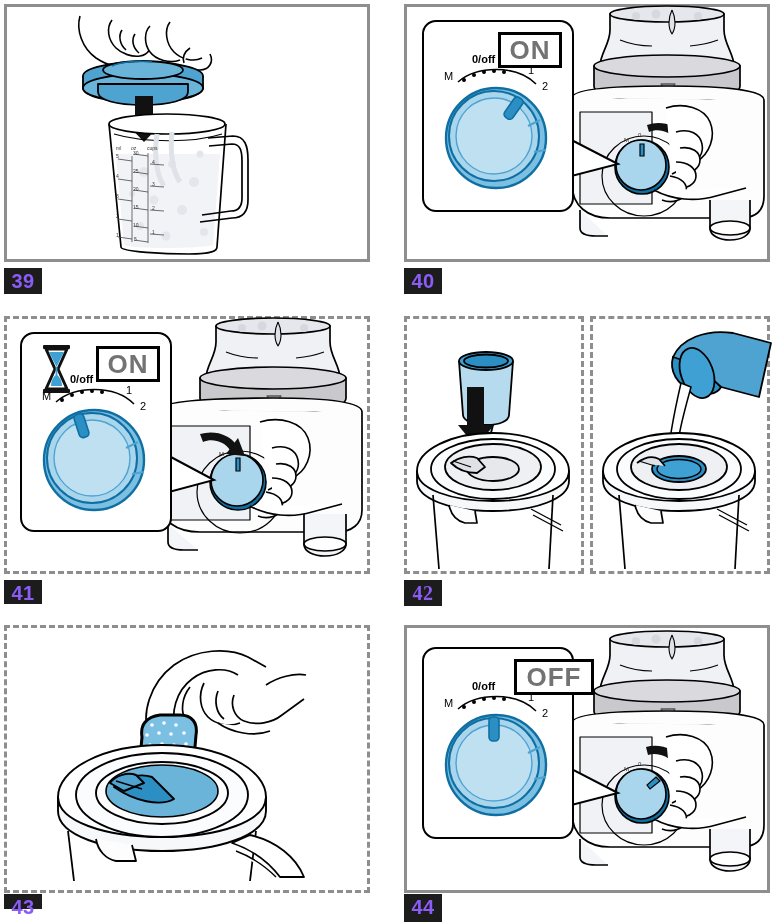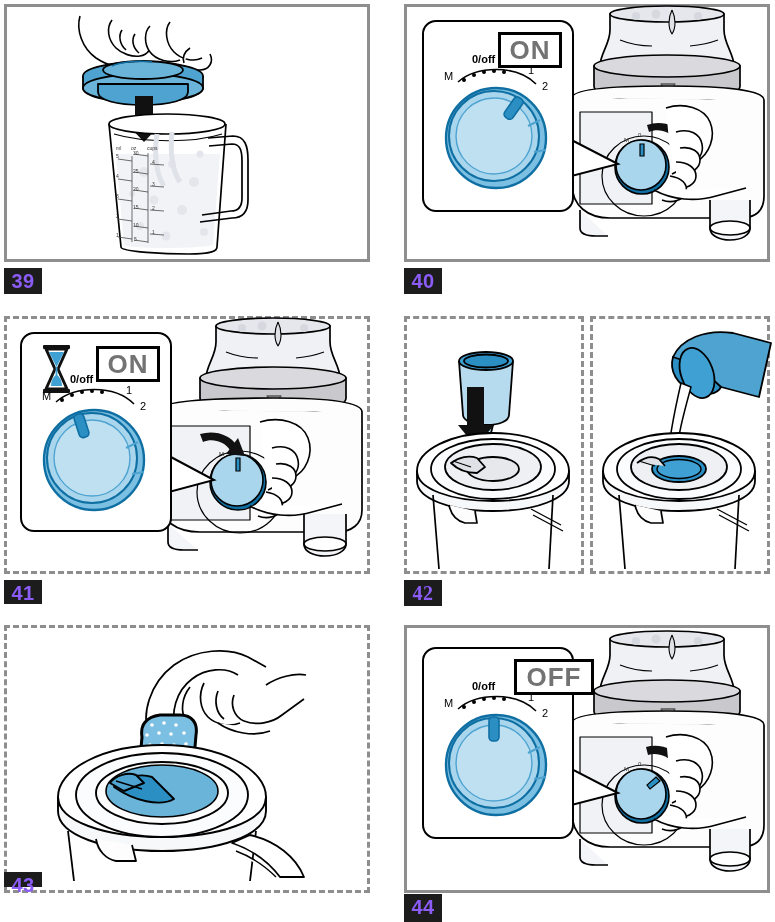--- a/index.html
+++ b/index.html
@@ -433,21 +433,21 @@
         <g stroke="#000" stroke-width="1.8" fill="#fff" stroke-linejoin="round">
           <path d="M64 206 L70 256"></path>
           <path d="M252 206 L246 256"></path>
           <path d="M92 214 C94 226 102 234 112 236 L132 236 L128 220" fill="#fdfdfd"></path>
           <path d="M228 218 C246 224 264 236 276 252 L300 252 C292 232 272 216 246 210 Z" fill="#fff"></path>
           <path d="M232 226 C248 232 262 242 272 252" stroke-width="1.4"></path>
         </g>
       </svg>
     </div>
   </div>
-  <div class="badge" style="left:4px;top:872px;width:38px;height:15px;">43</div>
+  <div class="badge" style="left:4px;top:894px;width:38px;height:15px;">43</div>
 
   <div class="panel" style="left:404px;top:625px;width:366px;height:268px;">
     <div class="frame solid"></div>
     <div class="art">
       <svg width="366" height="268" viewBox="0 0 366 268">
         <g stroke="#000" stroke-width="1.7" stroke-linejoin="round">
           <path d="M206 14 L206 30 C206 44 196 54 196 66 L196 78 L330 78 L330 66 C330 54 320 44 320 30 L320 14 Z" fill="#f0f1f4"></path>
           <ellipse cx="263" cy="14" rx="57" ry="8" fill="#e6e7ec"></ellipse>
           <g fill="#d6d8df" stroke="none">
             <circle cx="232" cy="16" r="4"></circle>

